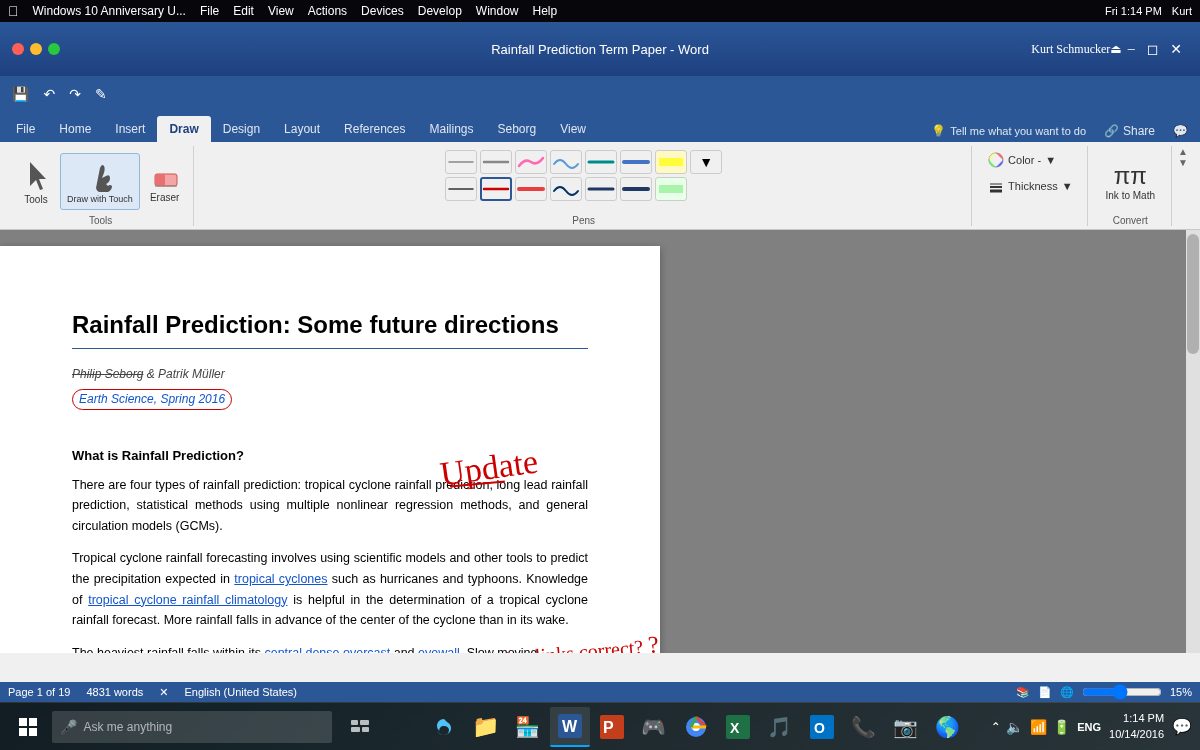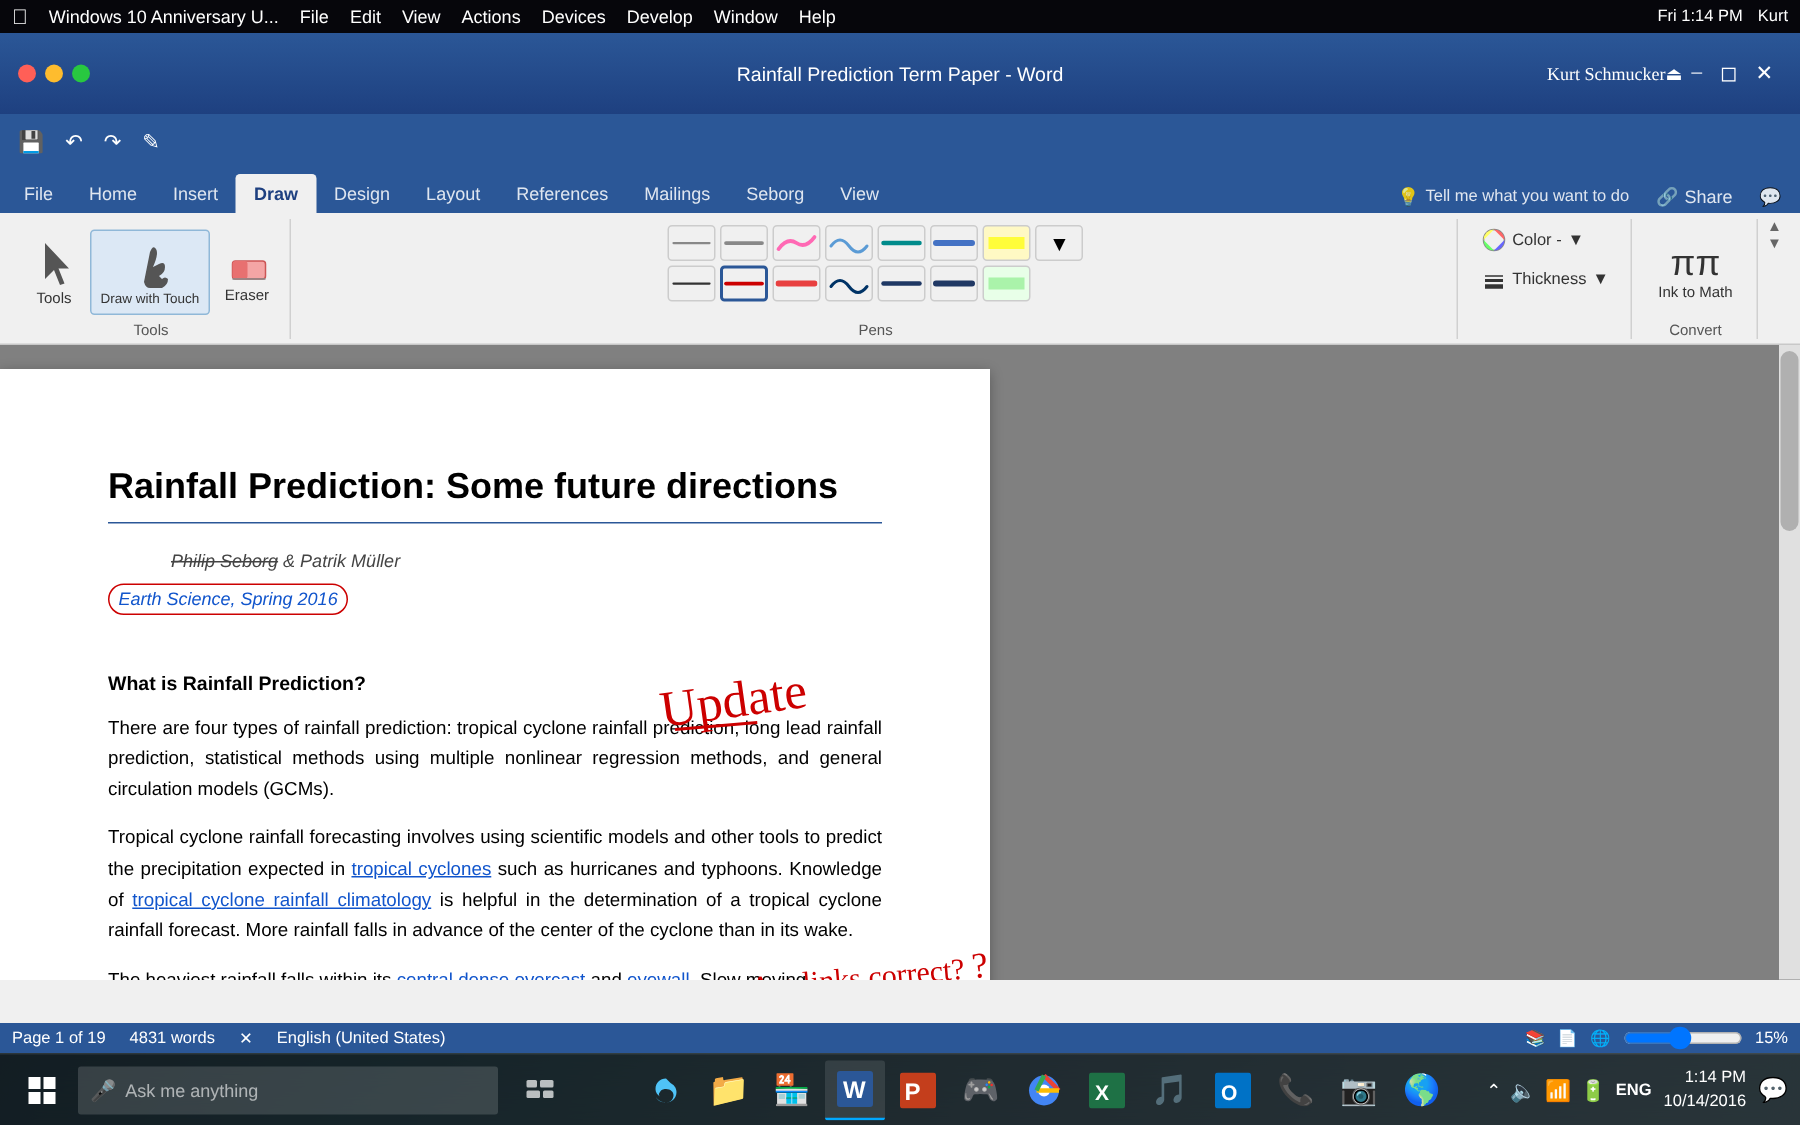--- a/index.html
+++ b/index.html
@@ -116,21 +116,21 @@
     }
 
     
     .page {
       width: 660px; min-height: 800px; background: white;
       padding: 60px 72px 60px 72px; box-shadow: 0 2px 8px rgba(0,0,0,0.3);
       position: relative; font-size: 13px; line-height: 1.6; color: #000;
     }
     .page-title { font-size: 24px; font-weight: 600; border-bottom: 1px solid #2b5797; padding-bottom: 4px; margin-bottom: 16px; }
     .page-authors { font-style: italic; font-size: 12px; color: #444; margin-bottom: 4px; }
-    .author-strikethrough { text-decoration: line-through; margin-left: 42px; }
+    .author-strikethrough { text-decoration: line-through; }
     .journal-line {
       font-style: italic; font-size: 12px; color: #1155cc; border: 1.5px solid #cc0000;
       border-radius: 12px; display: inline-block; padding: 0 6px; margin-bottom: 16px;
       position: relative;
     }
     .section-heading { font-weight: 700; font-size: 13px; margin-bottom: 8px; margin-top: 4px; }
     .para { margin-bottom: 12px; text-align: justify; font-size: 12.5px; line-height: 1.65; }
     .link { color: #1155cc; text-decoration: underline; cursor: pointer; }
 
     

